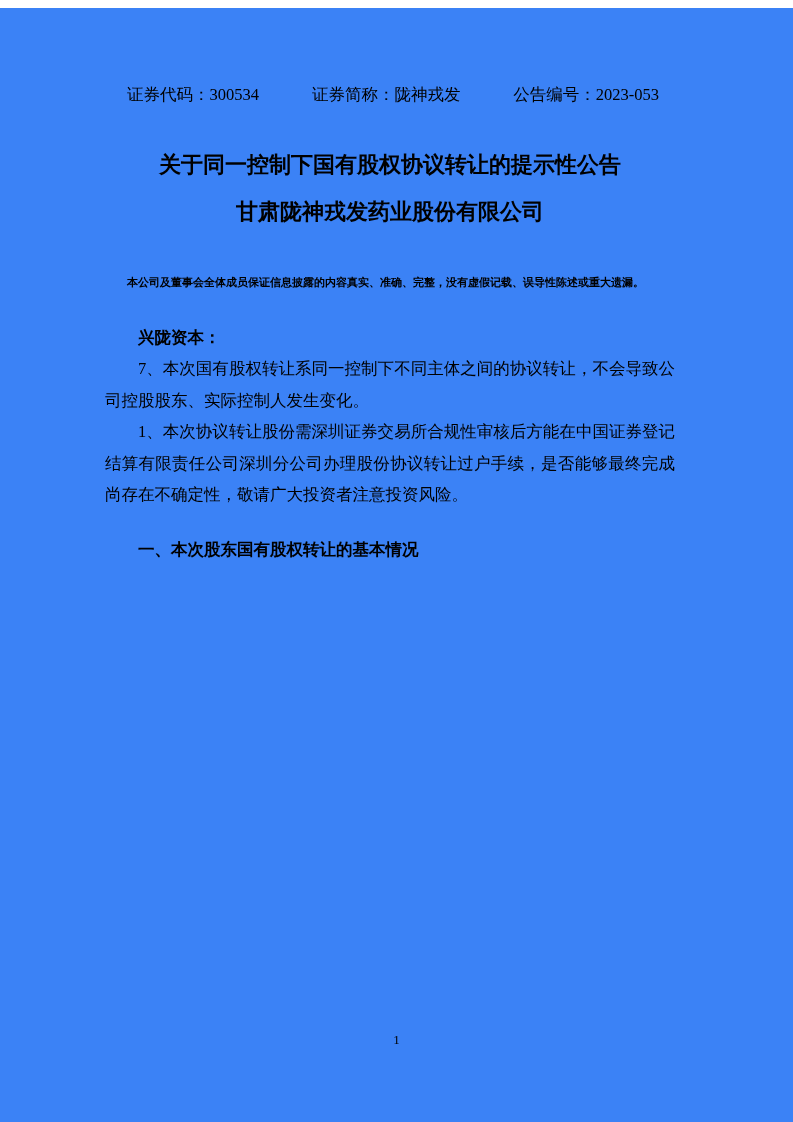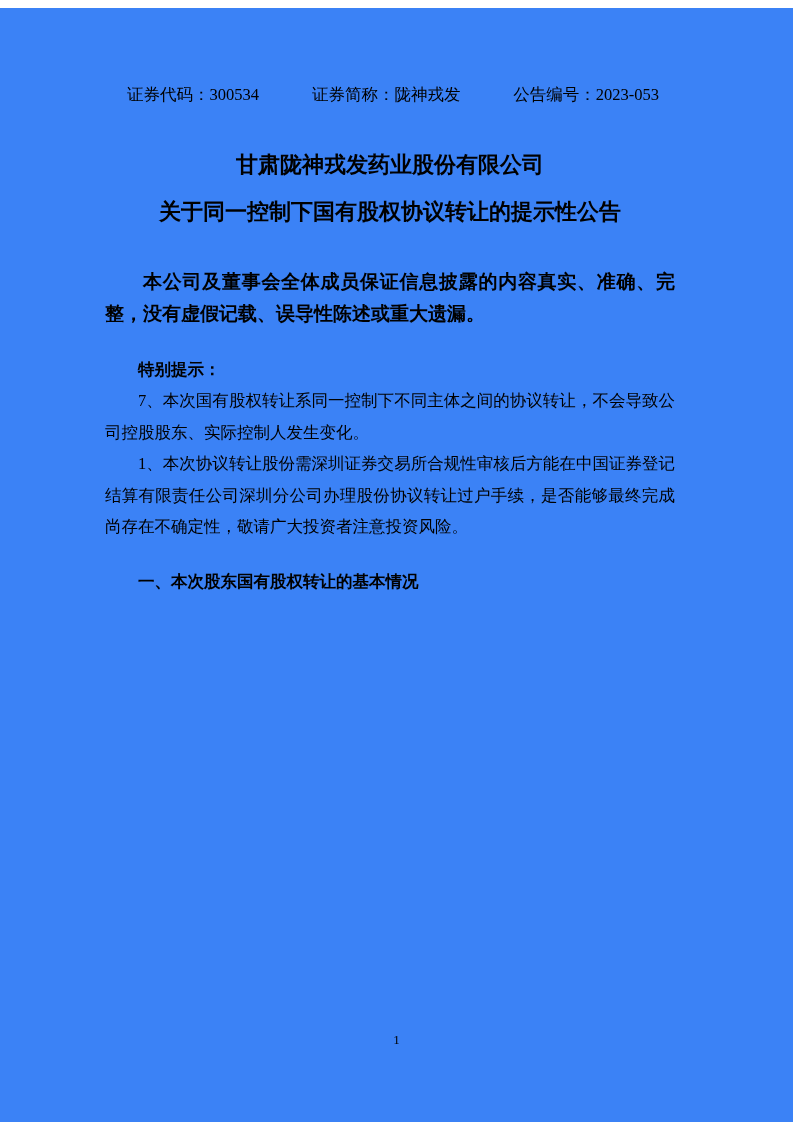--- a/index.html
+++ b/index.html
@@ -32,21 +32,21 @@
     margin-top: 36px;
     text-align: center;
     font-size: 22px;
     line-height: 47px;
   }
   .statement {
     margin: 31px 0 0 0;
     line-height: 32px;
     text-indent: 2em;
     text-align: justify;
-    font-size: 19px;
+    font-size: 11px;
   }
   .sub-heading {
     margin: 23px 0 0 0;
     line-height: 32px;
     text-indent: 2em;
     font-size: 16.5px;
   }
   .body-para {
     margin: 0;
     line-height: 31.5px;
@@ -75,27 +75,27 @@
 
 <div class="page">
 
   <div class="header-row">
     <span>证券代码：300534</span>
     <span>证券简称：陇神戎发</span>
     <span>公告编号：2023-053</span>
   </div>
 
   <div class="title-block hei">
+    <div>关于同一控制下国有股权协议转让的提示性公告</div>
     <div>甘肃陇神戎发药业股份有限公司</div>
-    <div>关于同一控制下国有股权协议转让的提示性公告</div>
   </div>
 
   <p class="statement hei">本公司及董事会全体成员保证信息披露的内容真实、准确、完整，没有虚假记载、误导性陈述或重大遗漏。</p>
 
-  <p class="sub-heading hei">特别提示：</p>
+  <p class="sub-heading hei">兴陇资本：</p>
 
   <p class="body-para">7、本次国有股权转让系同一控制下不同主体之间的协议转让，不会导致公司控股股东、实际控制人发生变化。</p>
   <p class="body-para">1、本次协议转让股份需深圳证券交易所合规性审核后方能在中国证券登记结算有限责任公司深圳分公司办理股份协议转让过户手续，是否能够最终完成尚存在不确定性，敬请广大投资者注意投资风险。</p>
 
   <p class="section-heading hei">一、本次股东国有股权转让的基本情况</p>
 
 
   <div class="page-number">1</div>
 
 </div>

